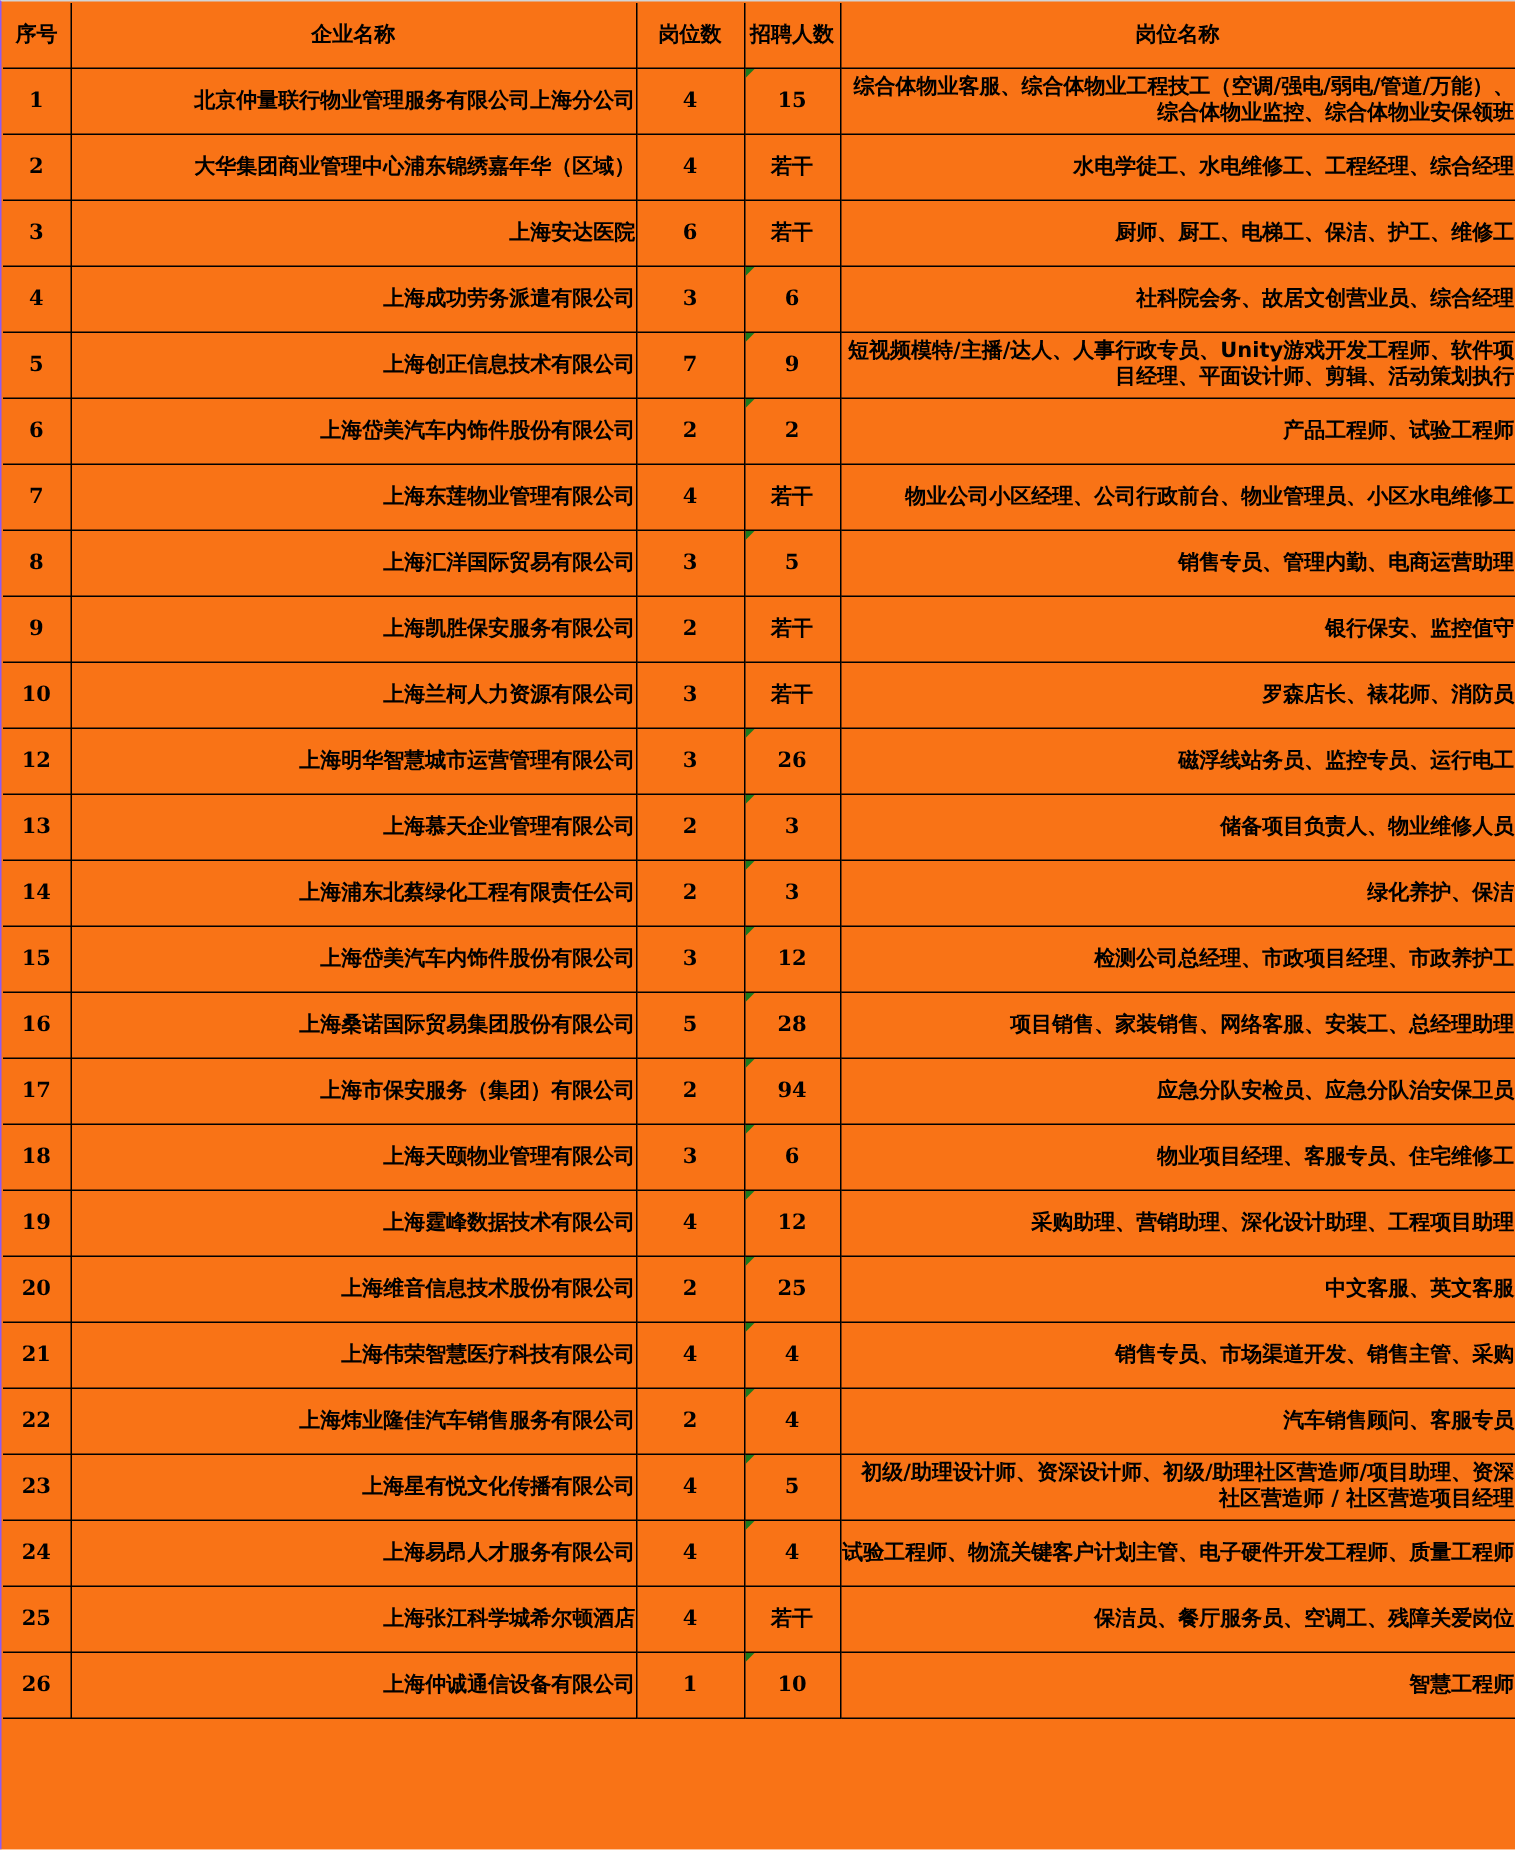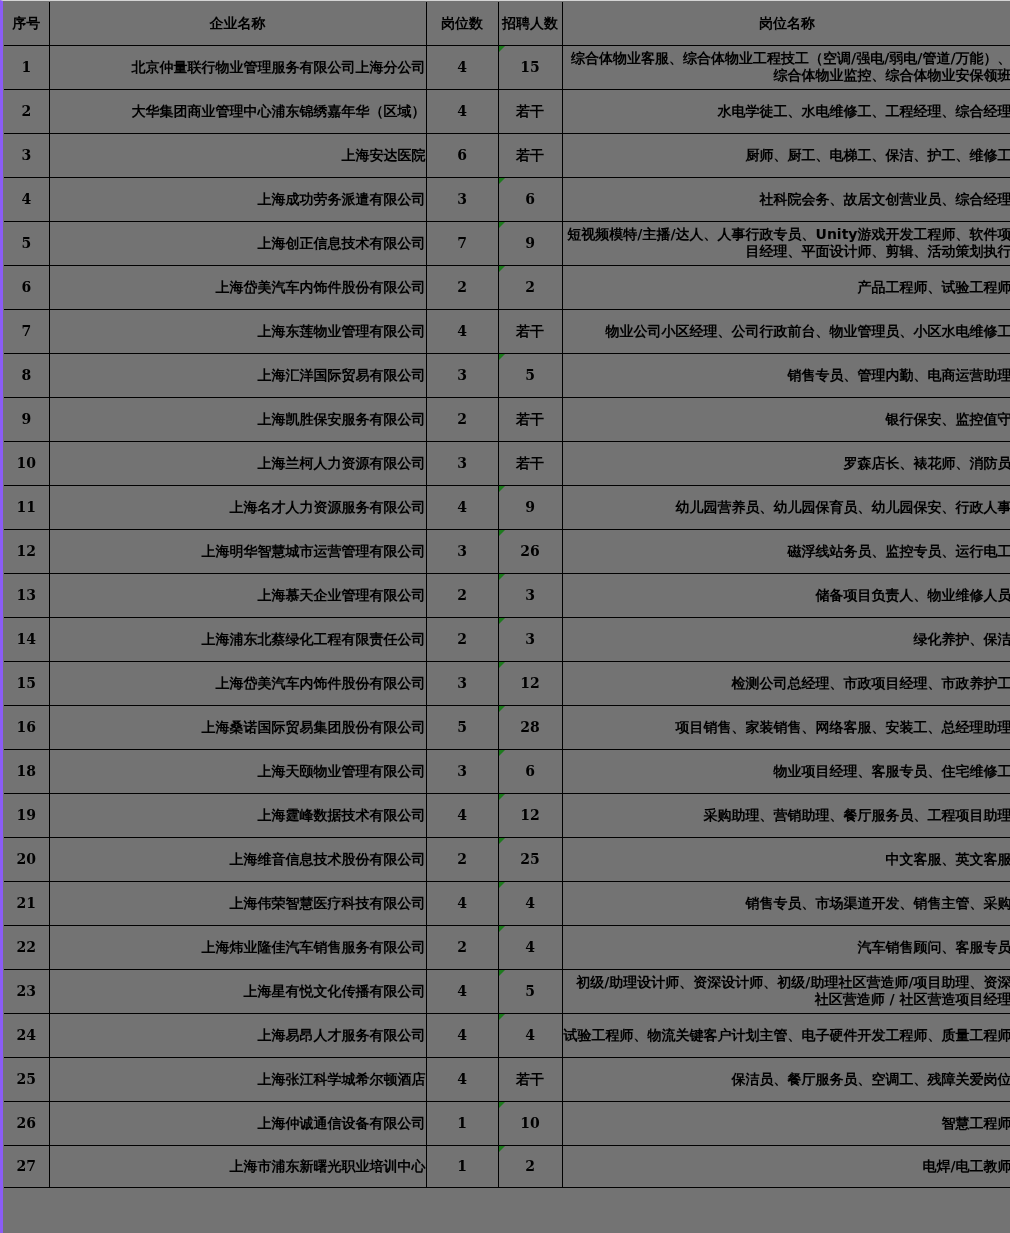--- a/index.html
+++ b/index.html
@@ -12,23 +12,23 @@
       height: 1233px;
       overflow: hidden;
       position: relative;
       font-family: "DejaVu Sans", "Liberation Sans", sans-serif;
       color: #000;
     }
     .frame {
       position: absolute;
       left: 0; top: 0;
       width: 1010px; height: 1233px;
-      background: #737373;
+      background: #f97316;
       border-top: 1px solid #d4d4d4;
-      border-left: 3px solid #8b5cf6;
+      border-left: 1px solid #8b5cf6;
       box-sizing: border-box;
     }
     table.sheet {
       position: absolute;
       left: 1px;
       top: 1px;
       border-collapse: collapse;
       table-layout: fixed;
       width: 1008px;
     }
@@ -158,27 +158,20 @@
   </tr>
 
   <tr>
     <td class="c num"><span>10</span></td>
     <td class="l"><span>上海兰柯人力资源有限公司</span></td>
     <td class="c num"><span>3</span></td>
     <td class="c num"><span>若干</span></td>
     <td class="jobs"><span>罗森店长、裱花师、消防员</span></td>
   </tr>
 
-  <tr>
-    <td class="c num"><span>11</span></td>
-    <td class="l"><span>上海名才人力资源服务有限公司</span></td>
-    <td class="c num"><span>4</span></td>
-    <td class="c num"><span class="tri" style="border-top-color: rgb(29, 122, 29);"></span><span>9</span></td>
-    <td class="jobs"><span>幼儿园营养员、幼儿园保育员、幼儿园保安、行政人事</span></td>
-  </tr>
 
   <tr>
     <td class="c num"><span>12</span></td>
     <td class="l"><span>上海明华智慧城市运营管理有限公司</span></td>
     <td class="c num"><span>3</span></td>
     <td class="c num"><span class="tri" style="border-top-color: rgb(29, 122, 29);"></span><span>26</span></td>
     <td class="jobs"><span>磁浮线站务员、监控专员、运行电工</span></td>
   </tr>
 
   <tr>
@@ -206,35 +199,42 @@
   </tr>
 
   <tr>
     <td class="c num"><span>16</span></td>
     <td class="l"><span>上海桑诺国际贸易集团股份有限公司</span></td>
     <td class="c num"><span>5</span></td>
     <td class="c num"><span class="tri" style="border-top-color: rgb(29, 122, 29);"></span><span>28</span></td>
     <td class="jobs"><span>项目销售、家装销售、网络客服、安装工、总经理助理</span></td>
   </tr>
 
+  <tr>
+    <td class="c num"><span>17</span></td>
+    <td class="l"><span>上海市保安服务（集团）有限公司</span></td>
+    <td class="c num"><span>2</span></td>
+    <td class="c num"><span class="tri" style="border-top-color: rgb(29, 122, 29);"></span><span>94</span></td>
+    <td class="jobs"><span>应急分队安检员、应急分队治安保卫员</span></td>
+  </tr>
 
   <tr>
     <td class="c num"><span>18</span></td>
     <td class="l"><span>上海天颐物业管理有限公司</span></td>
     <td class="c num"><span>3</span></td>
     <td class="c num"><span class="tri" style="border-top-color: rgb(29, 122, 29);"></span><span>6</span></td>
     <td class="jobs"><span>物业项目经理、客服专员、住宅维修工</span></td>
   </tr>
 
   <tr>
     <td class="c num"><span>19</span></td>
     <td class="l"><span>上海霆峰数据技术有限公司</span></td>
     <td class="c num"><span>4</span></td>
     <td class="c num"><span class="tri" style="border-top-color: rgb(29, 122, 29);"></span><span>12</span></td>
-    <td class="jobs"><span>采购助理、营销助理、餐厅服务员、工程项目助理</span></td>
+    <td class="jobs"><span>采购助理、营销助理、深化设计助理、工程项目助理</span></td>
   </tr>
 
   <tr>
     <td class="c num"><span>20</span></td>
     <td class="l"><span>上海维音信息技术股份有限公司</span></td>
     <td class="c num"><span>2</span></td>
     <td class="c num"><span class="tri" style="border-top-color: rgb(29, 122, 29);"></span><span>25</span></td>
     <td class="jobs"><span>中文客服、英文客服</span></td>
   </tr>
 
@@ -279,22 +279,15 @@
   </tr>
 
   <tr>
     <td class="c num"><span>26</span></td>
     <td class="l"><span>上海仲诚通信设备有限公司</span></td>
     <td class="c num"><span>1</span></td>
     <td class="c num"><span class="tri" style="border-top-color: rgb(29, 122, 29);"></span><span>10</span></td>
     <td class="jobs"><span>智慧工程师</span></td>
   </tr>
 
-  <tr class="last">
-    <td class="c num"><span>27</span></td>
-    <td class="l"><span>上海市浦东新曙光职业培训中心</span></td>
-    <td class="c num"><span>1</span></td>
-    <td class="c num"><span class="tri" style="border-top-color: rgb(29, 122, 29);"></span><span>2</span></td>
-    <td class="jobs"><span>电焊/电工教师</span></td>
-  </tr>
 </tbody>
   </table>
 </div>
 
 </body></html>

